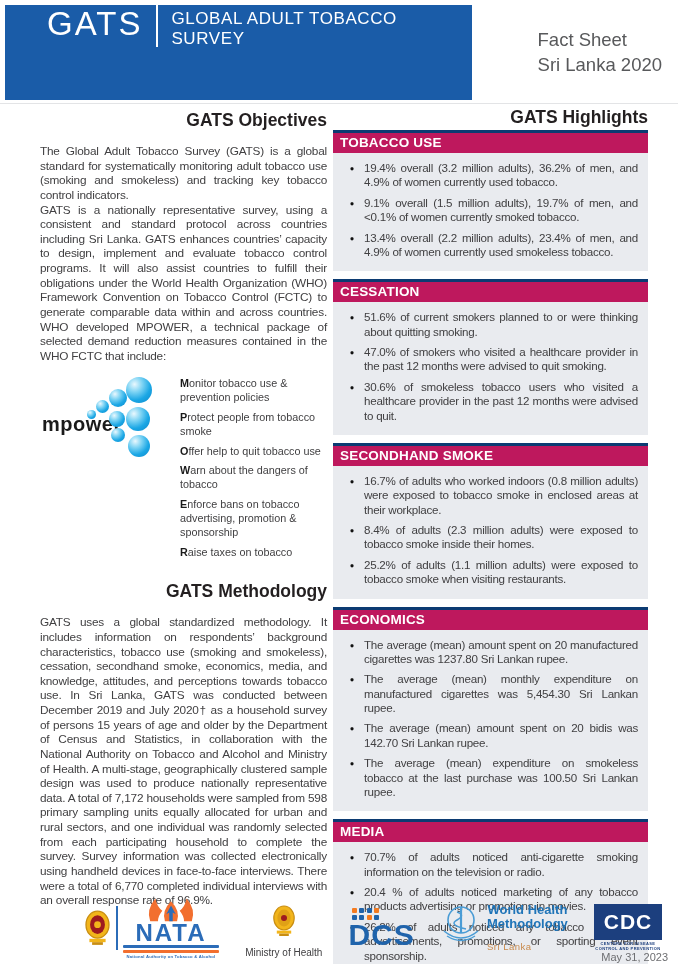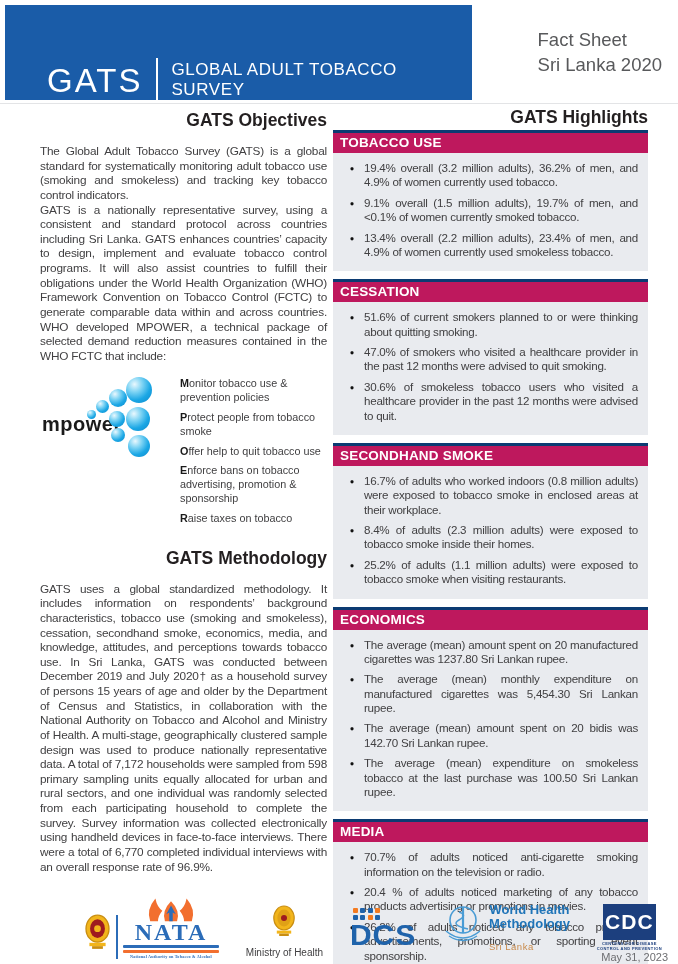--- a/index.html
+++ b/index.html
@@ -2,21 +2,21 @@
 <html><head>
 <meta charset="utf-8">
 <style>
   * { margin:0; padding:0; box-sizing:border-box; }
   html,body { background:#ffffff; }
   body { font-family:"Liberation Sans", sans-serif; color:#414042; }
   .page { position:relative; width:678px; height:964px; background:#fff; overflow:hidden; }
 
   
   .banner { position:absolute; left:5px; top:5px; width:467px; height:95px;
-            background:#1A5CA8; display:flex; align-items:flex-end; padding-left:42px; }
+            background:#1A5CA8; display:flex; align-items:flex-start; padding-left:42px; }
   .banner .gats { color:#fff; font-size:33px; font-weight:400; letter-spacing:2px; }
   .banner .sep { width:2px; height:42px; background:#fff; margin:0 13px 0 14px; }
   .banner .sub { color:#fff; font-size:17px; font-weight:400; letter-spacing:0.6px; margin-top:4px; }
   .factsheet { position:absolute; right:16px; top:28px; text-align:left; color:#58595B;
                font-size:18.5px; line-height:1.35; }
   .hdr-divider { position:absolute; left:0; top:103px; width:678px; height:1px; background:#e3e4e6; }
 
   
   .col-left { position:absolute; left:40px; top:110px; width:287px; }
   h2.sec-title { font-size:17.5px; font-weight:700; color:#231F20; margin-bottom:13px;text-align:right; }
@@ -53,21 +53,21 @@
   .h-bullet { display:flex; margin-bottom:6px; }
   .h-bullet .dot { flex:0 0 24px; text-align:center; font-size:7.5px; line-height:1; padding-top:4px; color:#111; }
   .h-bullet .btext { flex:1; font-size:11.6px; letter-spacing:-0.25px; line-height:1.24;
                      text-align:justify; color:#414042; padding-right:2px; }
 
   
   .footer { position:absolute; left:84px; top:896px; width:578px; display:flex;
             align-items:center; justify-content:space-between; }
   .logo-block { display:flex; flex-direction:column; align-items:center; }
 
-  .nata { flex-direction:row; align-items:flex-end;font-family:Liberation Serif, serif; }
+  .nata { flex-direction:row; align-items:center; }
   .nata-emblem { margin-right:5px; }
   .nata-divider { width:2px; height:44px; background:#2B6CB8; margin-right:5px; }
   .nata-main { display:flex; flex-direction:column; align-items:center; }
   .nata-word { font-size:24px; font-weight:700; color:#2B6CB8; letter-spacing:2px; line-height:0.9; }
   .nata-line { height:3px; width:96px; margin-top:1.5px; border-radius:1px; }
   .nl-blue { background:#2B6CB8; } .nl-orange { background:#F26F2F; }
   .nata-sub { font-size:4.2px; color:#2B6CB8; font-weight:700; margin-top:1.5px; letter-spacing:0.2px; }
 
   .moh-label { font-size:10px; color:#414042; margin-top:3px; }
 
@@ -75,21 +75,21 @@
   .dcs-dots { display:grid; grid-template-columns:repeat(4, 5px); gap:2.5px; margin-left:3px; margin-bottom:2px; }
   .dcs-dot { width:5px; height:5px; border-radius:1px; }
   .dd-b { background:#1F63AB; } .dd-o { background:#F47B20; }
   .dcs-word { font-size:30px; font-weight:700; color:#1F63AB; line-height:0.85; letter-spacing:1px; }
 
   .who { flex-direction:row; align-items:flex-start; }
   .who-text { margin-left:6px; }
   .who-line { font-size:13px; font-weight:700; color:#1F74B8; line-height:1.05;text-align:center; }
   .who-country { font-size:9.5px; color:#C98A4B; margin-top:11px; letter-spacing:0.5px; }
 
-  .cdc-box { width:53px; height:36px; background:#1C3F7E; color:#fff; display:flex;
+  .cdc-box { width:68px; height:36px; background:#1C3F7E; color:#fff; display:flex;
              align-items:center; justify-content:center; font-size:21px; font-weight:700;
              letter-spacing:1px; }
   .cdc-sub { font-size:4px; color:#1C3F7E; font-weight:700; letter-spacing:0.4px;
              margin-top:1.5px; text-align:center; line-height:1.3; }
 
   .date { position:absolute; right:10px; top:951px; font-size:11px; color:#6D6E71; }
 </style>
 </head>
 <body>
 
@@ -120,20 +120,21 @@
         <span class="bubble b4"></span>
         <span class="bubble b5"></span>
         <span class="bubble b6"></span>
         <span class="bubble b7"></span>
         <span class="bubble b8"></span>
       </div>
       <div class="mpower-items" id="mpower-items">
           <div class="mp-item"><b>M</b>onitor tobacco use &amp; prevention policies</div>
           <div class="mp-item"><b>P</b>rotect people from tobacco smoke</div>
           <div class="mp-item"><b>O</b>ffer help to quit tobacco use</div>
+          <div class="mp-item"><b>W</b>arn about the dangers of tobacco</div>
           <div class="mp-item"><b>E</b>nforce bans on tobacco advertising, promotion &amp; sponsorship</div>
           <div class="mp-item"><b>R</b>aise taxes on tobacco</div>
         </div>
     </div>
 
     <div class="methodology">
       <h2 class="sec-title">GATS Methodology</h2>
       <p class="para">GATS uses a global standardized methodology. It includes information on respondents’ background characteristics, tobacco use (smoking and smokeless), cessation, secondhand smoke, economics, media, and knowledge, attitudes, and perceptions towards tobacco use. In Sri Lanka, GATS was conducted between December 2019 and July 2020† as a household survey of persons 15 years of age and older by the Department of Census and Statistics, in collaboration with the National Authority on Tobacco and Alcohol and Ministry of Health. A multi-stage, geographically clustered sample design was used to produce nationally representative data. A total of 7,172 households were sampled from 598 primary sampling units equally allocated for urban and rural sectors, and one individual was randomly selected from each participating household to complete the survey. Survey information was collected electronically using handheld devices in face-to-face interviews.  There were a total of 6,770 completed individual interviews with an overall response rate of 96.9%.</p>
     </div>
   </div>

